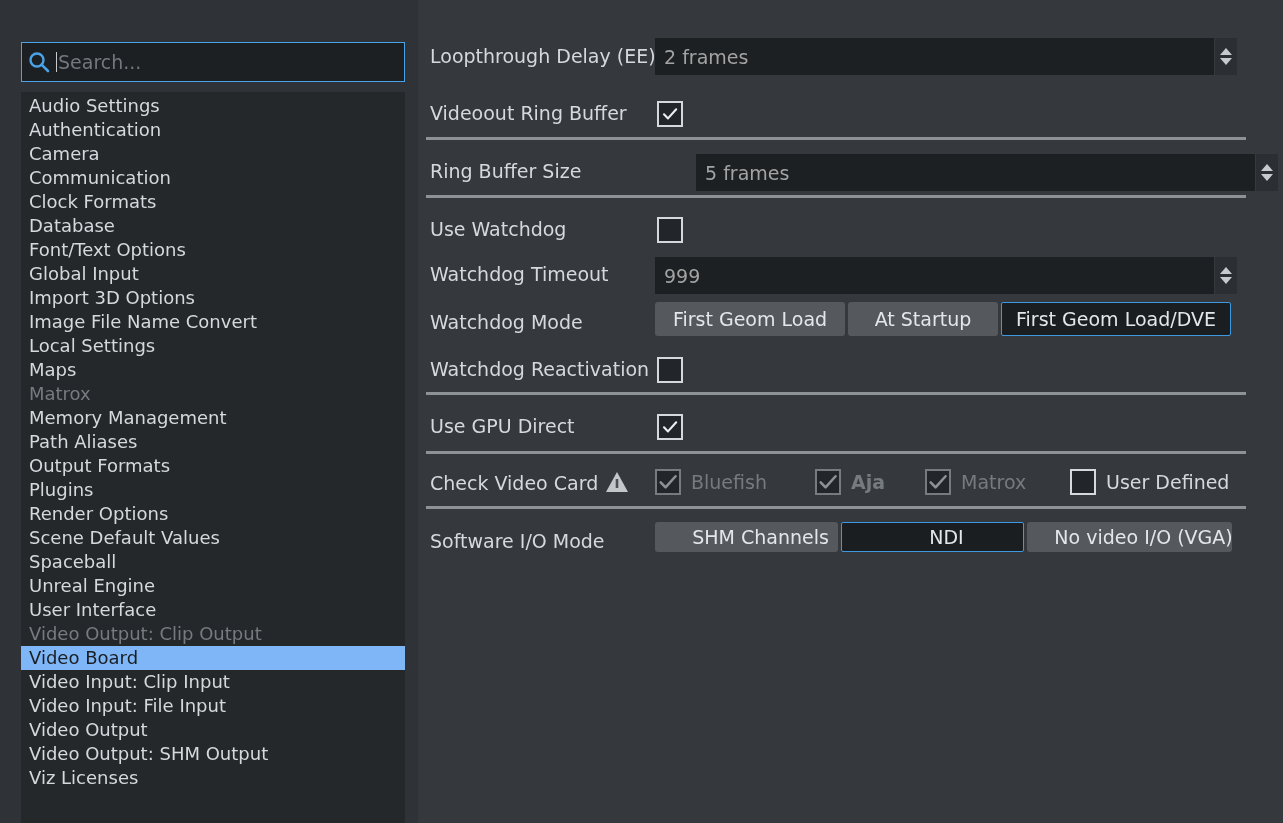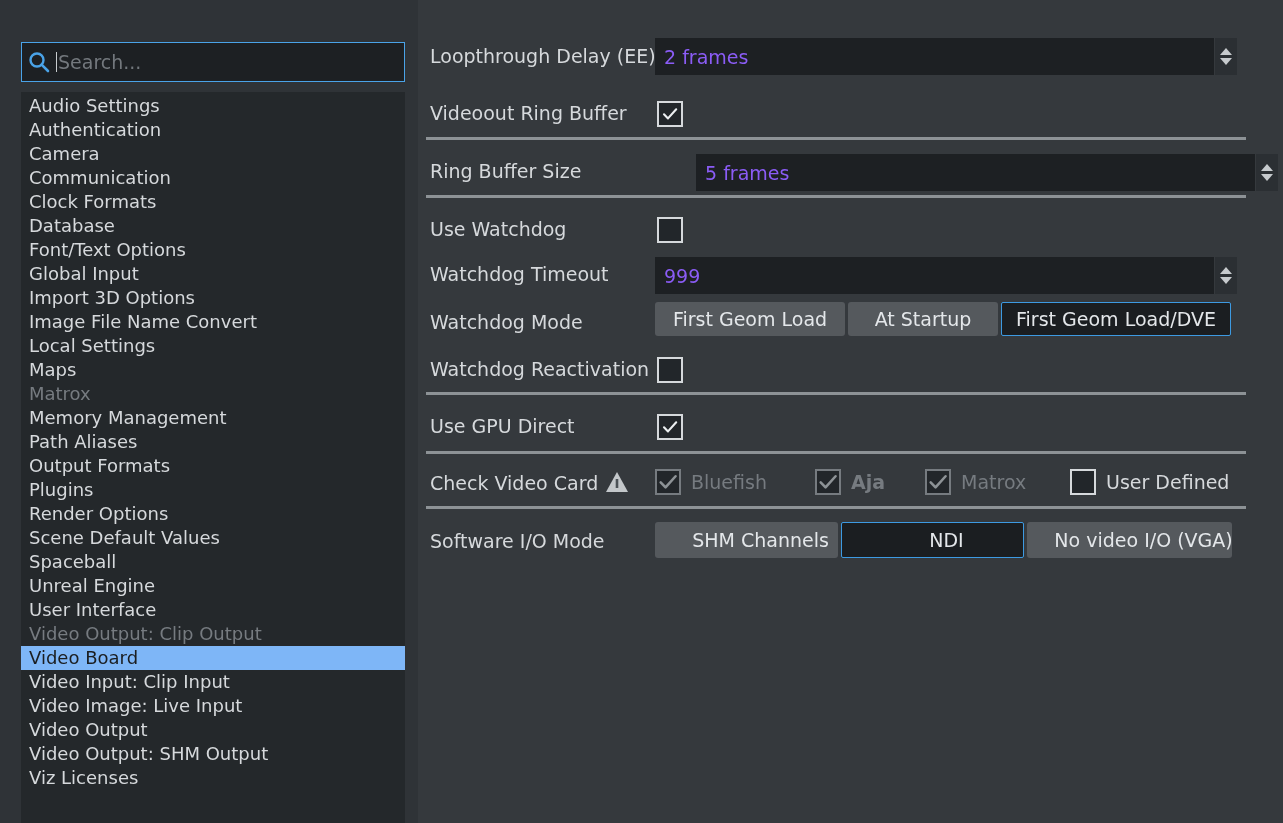--- a/index.html
+++ b/index.html
@@ -131,21 +131,21 @@
     height: 37px;
     background: #1d2023;
     display: flex;
     align-items: center;
     box-sizing: border-box;
   }
   .spinfield .val {
     flex: 1 1 auto;
     padding-left: 9px;
     font-size: 19px;
-    color: #8b5cf6;
+    color: #a3a3a3;
     white-space: nowrap;
     overflow: hidden;
   }
   .spin-btns {
     flex: 0 0 22px;
     width: 22px;
     height: 37px;
     border-left: 1px solid #35393d;
     display: flex;
     flex-direction: column;
@@ -227,21 +227,21 @@
     cursor: default;
     white-space: nowrap;
   }
   .seg:last-child { margin-right: 7px; }
   .seg.active {
     background: #1b1e21;
     border: 1px solid #3d9ae2;
     border-radius: 2px;
   }
 
-  .segbar.io .seg { height: 36px; padding-left: 28px; }
+  .segbar.io .seg { height: 30px; padding-left: 28px; }
 
   .warn-icon {
     position: absolute;
     width: 26px;
     height: 24px;
   }
 </style>
 </head>
 <body>
 
@@ -279,21 +279,21 @@
         <div class="nav-item">Output Formats</div>
         <div class="nav-item">Plugins</div>
         <div class="nav-item">Render Options</div>
         <div class="nav-item">Scene Default Values</div>
         <div class="nav-item">Spaceball</div>
         <div class="nav-item">Unreal Engine</div>
         <div class="nav-item">User Interface</div>
         <div class="nav-item disabled">Video Output: Clip Output</div>
         <div class="nav-item selected">Video Board</div>
         <div class="nav-item">Video Input: Clip Input</div>
-        <div class="nav-item">Video Image: Live Input</div>
+        <div class="nav-item">Video Input: File Input</div>
         <div class="nav-item">Video Output</div>
         <div class="nav-item">Video Output: SHM Output</div>
         <div class="nav-item">Viz Licenses</div>
       </div>
   </div>
 
   <div id="panel">
 
     <div class="lbl" style="top:45px;">Loopthrough Delay (EE)</div>
     <div class="spinfield" style="left:237px; top:38px; width:582px;">

